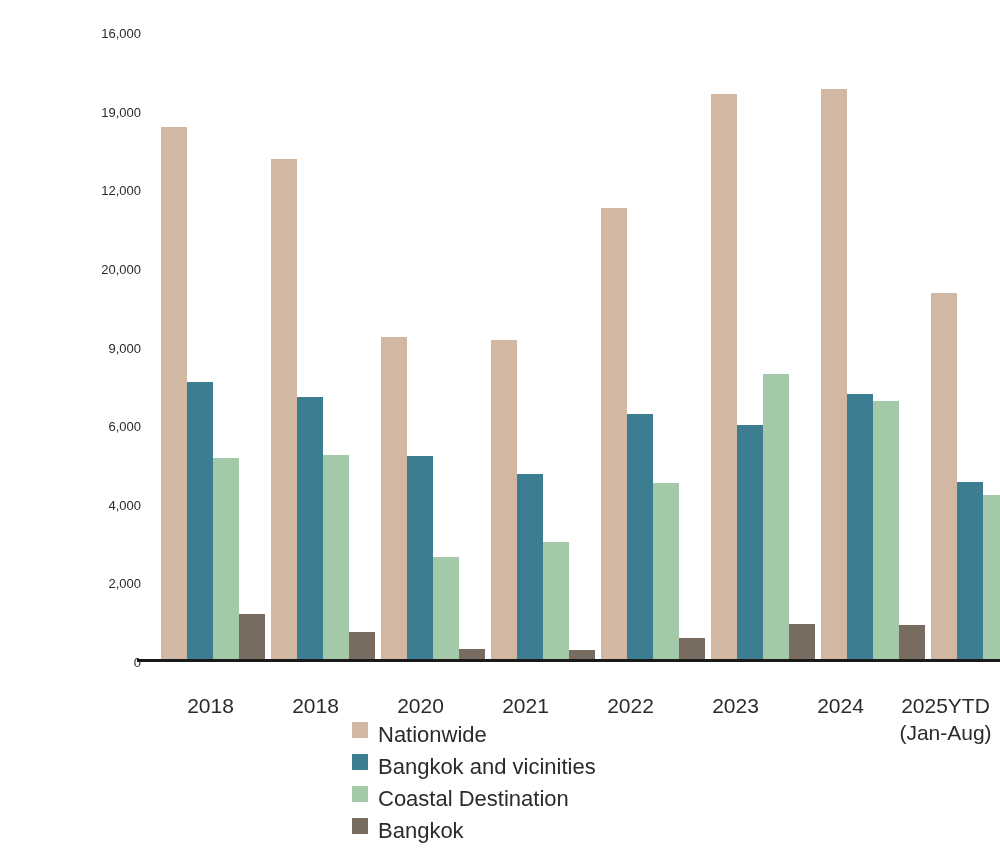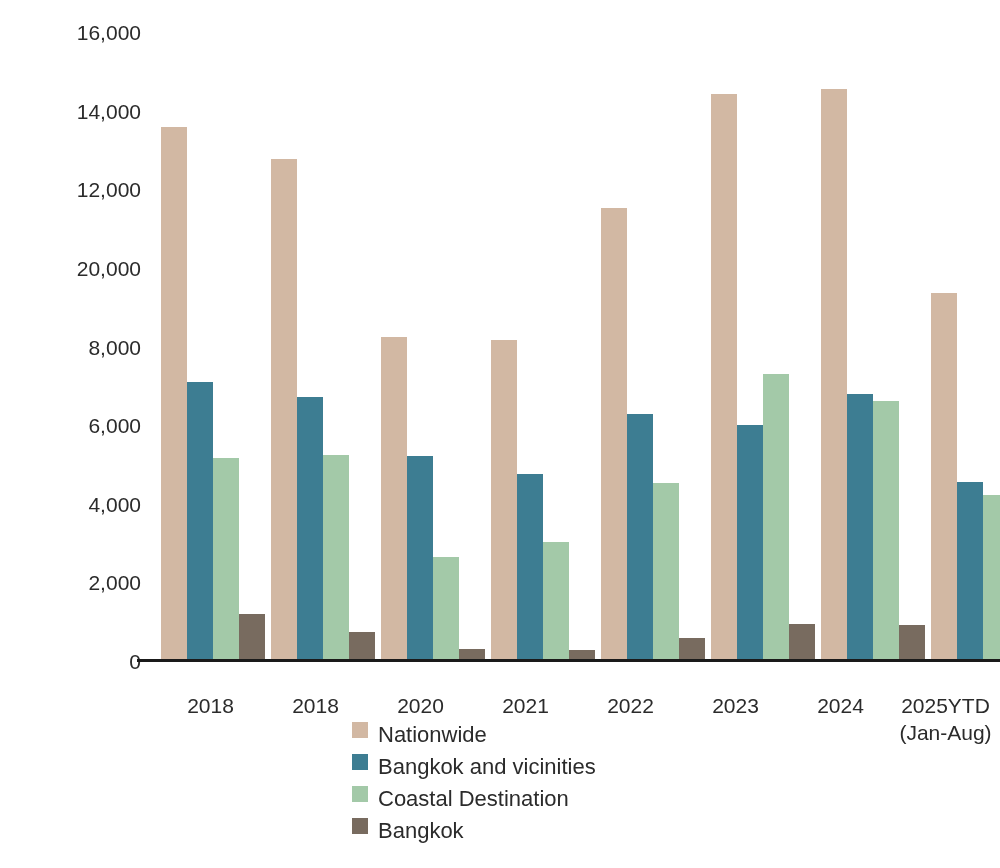--- a/index.html
+++ b/index.html
@@ -34,21 +34,21 @@
     width: 100%;
     height: 100%;
   }
 
   
   .ytick {
     position: absolute;
     right: 100%;
     transform: translateY(-50%);
     margin-right: 14px;
-    font-size: 21px;
+    font-size: 13px;
     color: #2b2b2b;
     white-space: nowrap;
     text-align: right;
   }
 
   
   .baseline {
     position: absolute;
     left: -18px;
     right: -8px;
@@ -137,24 +137,24 @@
 
 <div class="chart-root">
 
   <div class="plot">
     <div class="plot-inner">
       <div id="yticks">
           <div class="ytick" style="top: 100%;">0</div>
           <div class="ytick" style="top: 87.5%;">2,000</div>
           <div class="ytick" style="top: 75%;">4,000</div>
           <div class="ytick" style="top: 62.5%;">6,000</div>
-          <div class="ytick" style="top: 50%;">8,000</div>
+          <div class="ytick" style="top: 50%;">9,000</div>
           <div class="ytick" style="top: 37.5%;">20,000</div>
           <div class="ytick" style="top: 25%;">12,000</div>
-          <div class="ytick" style="top: 12.5%;">14,000</div>
+          <div class="ytick" style="top: 12.5%;">19,000</div>
           <div class="ytick" style="top: 0%;">16,000</div>
         </div>
       <div class="groups" id="groups">
           <div class="group">
             <div class="bar s0" title="Nationwide 2018: 13600" style="height: 85%; background: rgb(210, 184, 163);"></div>
             <div class="bar s1" title="Bangkok and vicinities 2018: 7120" style="height: 44.5%; background: rgb(61, 125, 146);"></div>
             <div class="bar s2" title="Coastal Destination 2018: 5180" style="height: 32.375%; background: rgb(163, 201, 168);"></div>
             <div class="bar s3" title="Northern 2018: 1220" style="height: 7.625%; background: rgb(120, 107, 95);"></div>
           </div>
           <div class="group">

